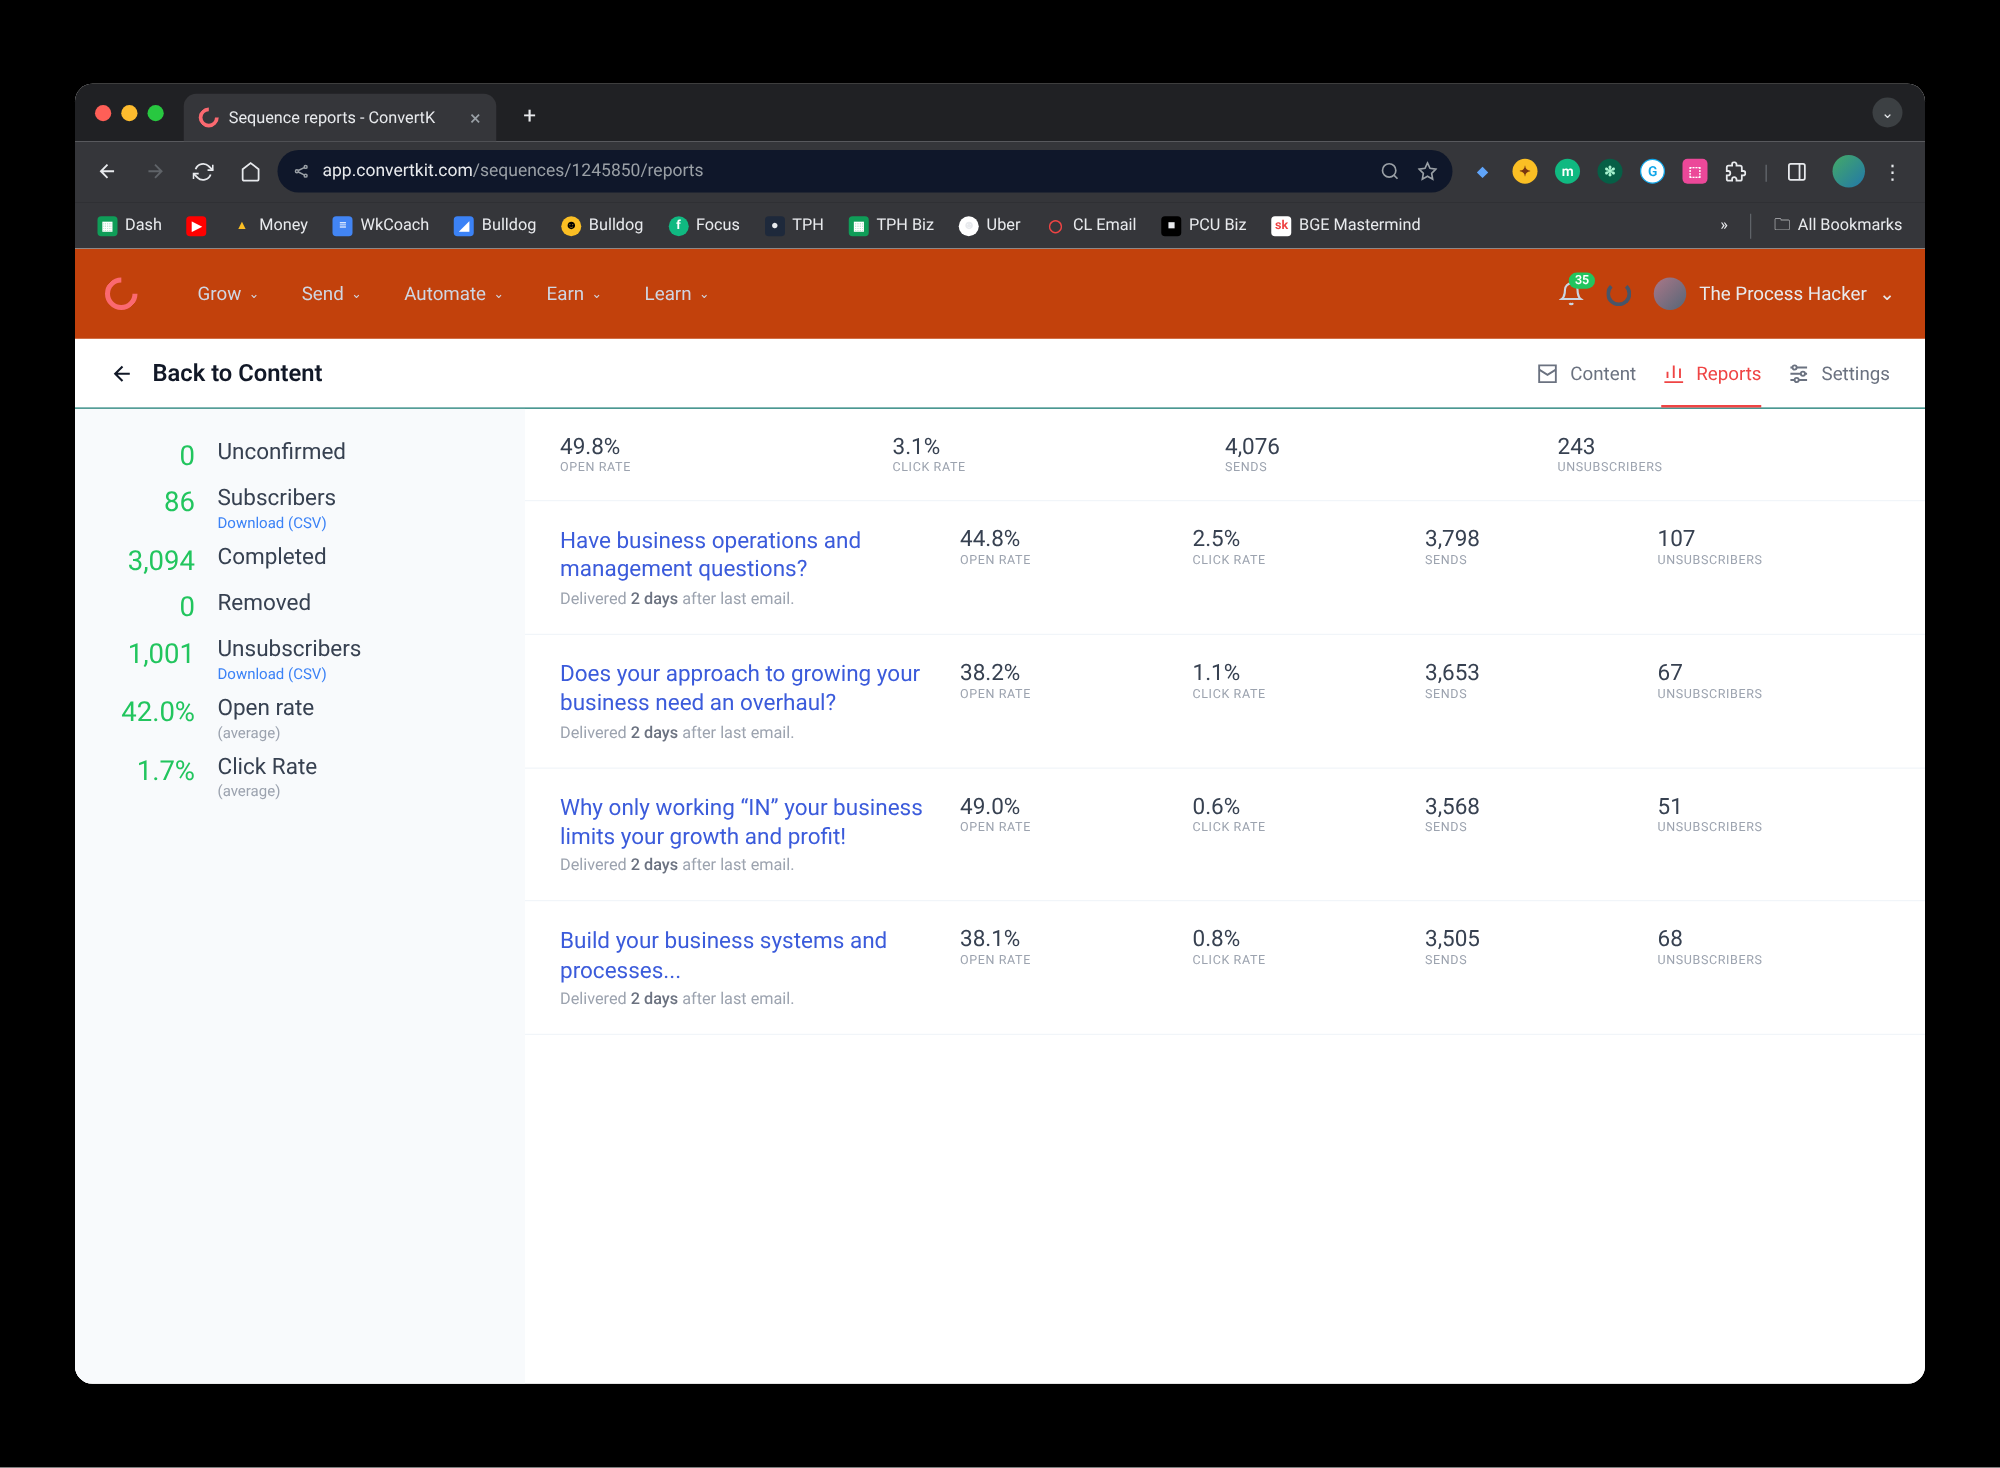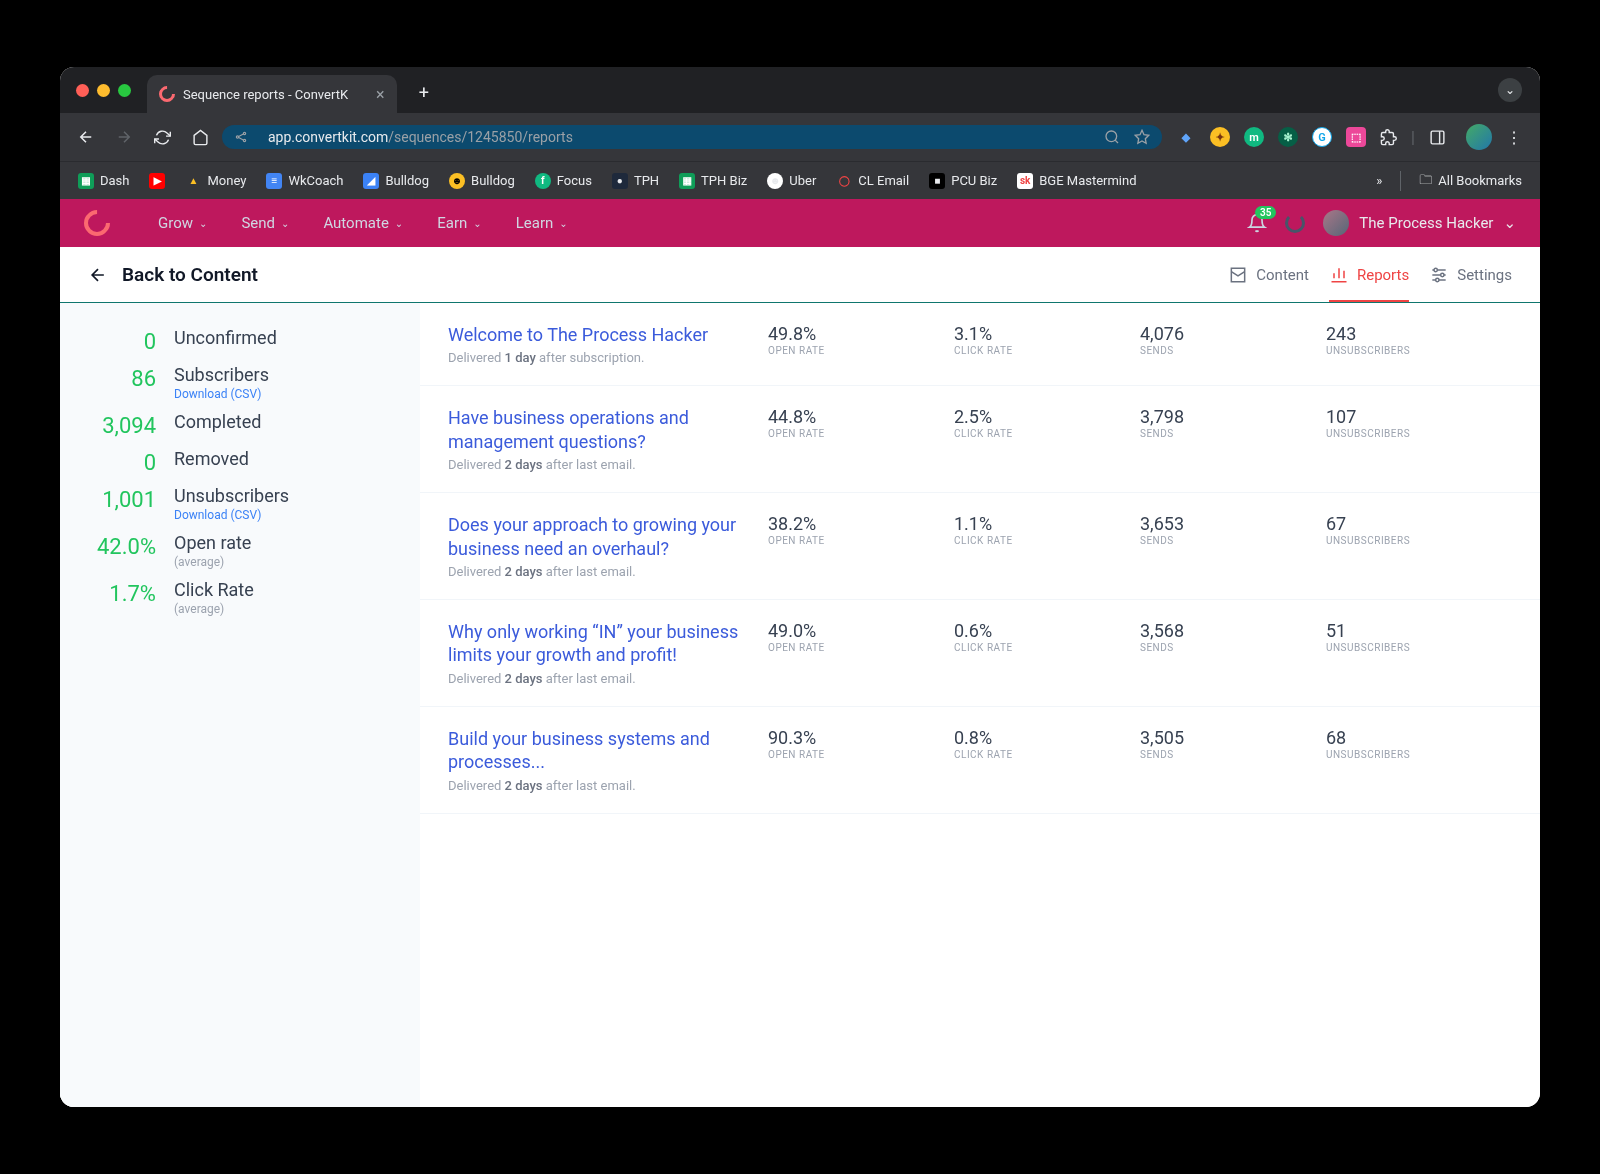--- a/index.html
+++ b/index.html
@@ -10,35 +10,35 @@
 .dot { width:13px;height:13px;border-radius:50%; }
 .red{background:#ff5f57;} .yellow{background:#febc2e;} .green{background:#28c840;}
 .tab { display:flex; align-items:center; background:#35363a; border-radius:10px 10px 0 0; height:38px; padding:0 12px; color:#e8eaed; font-size:13px; gap:8px; margin-top:8px;}
 .tab .ck-icon { width:16px;height:16px;border-radius:50%;border:3px solid #fb6970;border-top-color:transparent; transform:rotate(45deg);}
 .tab .close { margin-left:20px; color:#9aa0a6; font-size:16px;}
 .newtab { color:#e8eaed; margin-left:22px; font-size:18px; margin-top:4px;}
 .titlebar-right { margin-left:auto; margin-right:8px; width:24px;height:24px;border-radius:50%;background:#3c4043;color:#e8eaed;display:flex;align-items:center;justify-content:center;font-size:12px;}
 .toolbar { height:48px; background:#35363a; display:flex; align-items:center; padding:0 10px; gap:6px; }
 .tb-btn { width:32px;height:32px;display:flex;align-items:center;justify-content:center;color:#9aa0a6;border-radius:50%; }
 .tb-btn.active{color:#e8eaed;}
-.urlbar { flex:1; height:24px; background:#0c4a6e; border-radius:17px; display:flex; align-items:center; padding:0 12px; color:#e8eaed; font-size:14px; gap:20px;}
+.urlbar { flex:1; height:34px; background:#0f172a; border-radius:17px; display:flex; align-items:center; padding:0 12px; color:#e8eaed; font-size:14px; gap:10px;}
 .urlbar .lock { font-size:12px;color:#9aa0a6;}
 .urlbar .url-dim{color:#9aa0a6;}
 .url-right{margin-left:auto;display:flex;gap:14px;color:#9aa0a6;}
 .ext-icons { display:flex; gap:14px; margin:0 8px; align-items:center;}
 .ext-icons .ei { width:20px;height:20px;border-radius:50%;display:flex;align-items:center;justify-content:center;font-size:11px;font-weight:600;}
 .profile-pic { width:26px;height:26px;border-radius:50%;background:linear-gradient(135deg,#4a6,#27a);margin-left:6px;}
 .bookmarks { height:38px; background:#35363a; border-top:1px solid #2a2b2f; display:flex; align-items:center; padding:0 10px; gap:4px; }
 .bm { display:flex;align-items:center;gap:6px;color:#e8eaed;font-size:13px;padding:4px 8px;border-radius:4px;}
 .bm .bi{width:16px;height:16px;border-radius:3px;display:flex;align-items:center;justify-content:center;font-size:10px;font-weight:700;}
 .bm-spacer{flex:1;}
 .bm-sep{width:1px;height:20px;background:#5f6368;margin:0 6px;}
 
 .app { flex:1; display:flex; flex-direction:column; background:#fff; overflow:hidden;}
-.app-nav { height:48px; background:#be185d; display:flex; align-items:center; padding:0 24px; gap:34px; color:#e8eaed;}
+.app-nav { height:72px; background:#c2410c; display:flex; align-items:center; padding:0 24px; gap:34px; color:#e8eaed;}
 .app-logo { width:26px;height:26px;border-radius:50%;border:4px solid #fb6970;border-top-color:transparent;transform:rotate(45deg);margin-right:14px;}
 .nav-item { font-size:15px; display:flex;align-items:center;gap:6px;color:#d0d6e2;}
 .nav-item .chev{font-size:10px;}
 .nav-right{margin-left:auto;display:flex;align-items:center;gap:18px;}
 .bell-wrap{position:relative;color:#cbd5e1;}
 .badge{position:absolute;top:-7px;right:-9px;background:#22c55e;color:#fff;font-size:10px;border-radius:9px;padding:1px 5px;font-weight:600;}
 .spinner{width:20px;height:20px;border:3px solid #475569;border-top-color:transparent;border-radius:50%;}
 .account{display:flex;align-items:center;gap:10px;font-size:15px;}
 .account .av{width:26px;height:26px;border-radius:50%;background:linear-gradient(135deg,#a78,#567);}
 .subnav { height:56px; border-bottom:1px solid #0f766e; display:flex; align-items:center; padding:0 28px;}
@@ -337,24 +337,20 @@
           <div class="stat-row">
             <div class="stat-num">1.7%</div>
             <div>
               <div class="stat-label">Click Rate</div>
               <div class="stat-sub gray">(average)</div>
             </div>
           </div>
         </div>
       <div class="main" id="main">
           <div class="email-row">
-            <div class="email-info">
-              <div class="email-title">Welcome to The Process Hacker</div>
-              <div class="email-meta">Delivered <span class="bold">1 day</span> after subscription.</div>
-            </div>
             <div class="metrics">
               <div class="metric">
                 <div class="metric-val">49.8%</div>
                 <div class="metric-lbl">OPEN RATE</div>
               </div>
               <div class="metric">
                 <div class="metric-val">3.1%</div>
                 <div class="metric-lbl">CLICK RATE</div>
               </div>
               <div class="metric">
@@ -439,21 +435,21 @@
               </div>
             </div>
           </div>
           <div class="email-row">
             <div class="email-info">
               <div class="email-title">Build your business systems and processes...</div>
               <div class="email-meta">Delivered <span class="bold">2 days</span> after last email.</div>
             </div>
             <div class="metrics">
               <div class="metric">
-                <div class="metric-val">90.3%</div>
+                <div class="metric-val">38.1%</div>
                 <div class="metric-lbl">OPEN RATE</div>
               </div>
               <div class="metric">
                 <div class="metric-val">0.8%</div>
                 <div class="metric-lbl">CLICK RATE</div>
               </div>
               <div class="metric">
                 <div class="metric-val">3,505</div>
                 <div class="metric-lbl">SENDS</div>
               </div>

